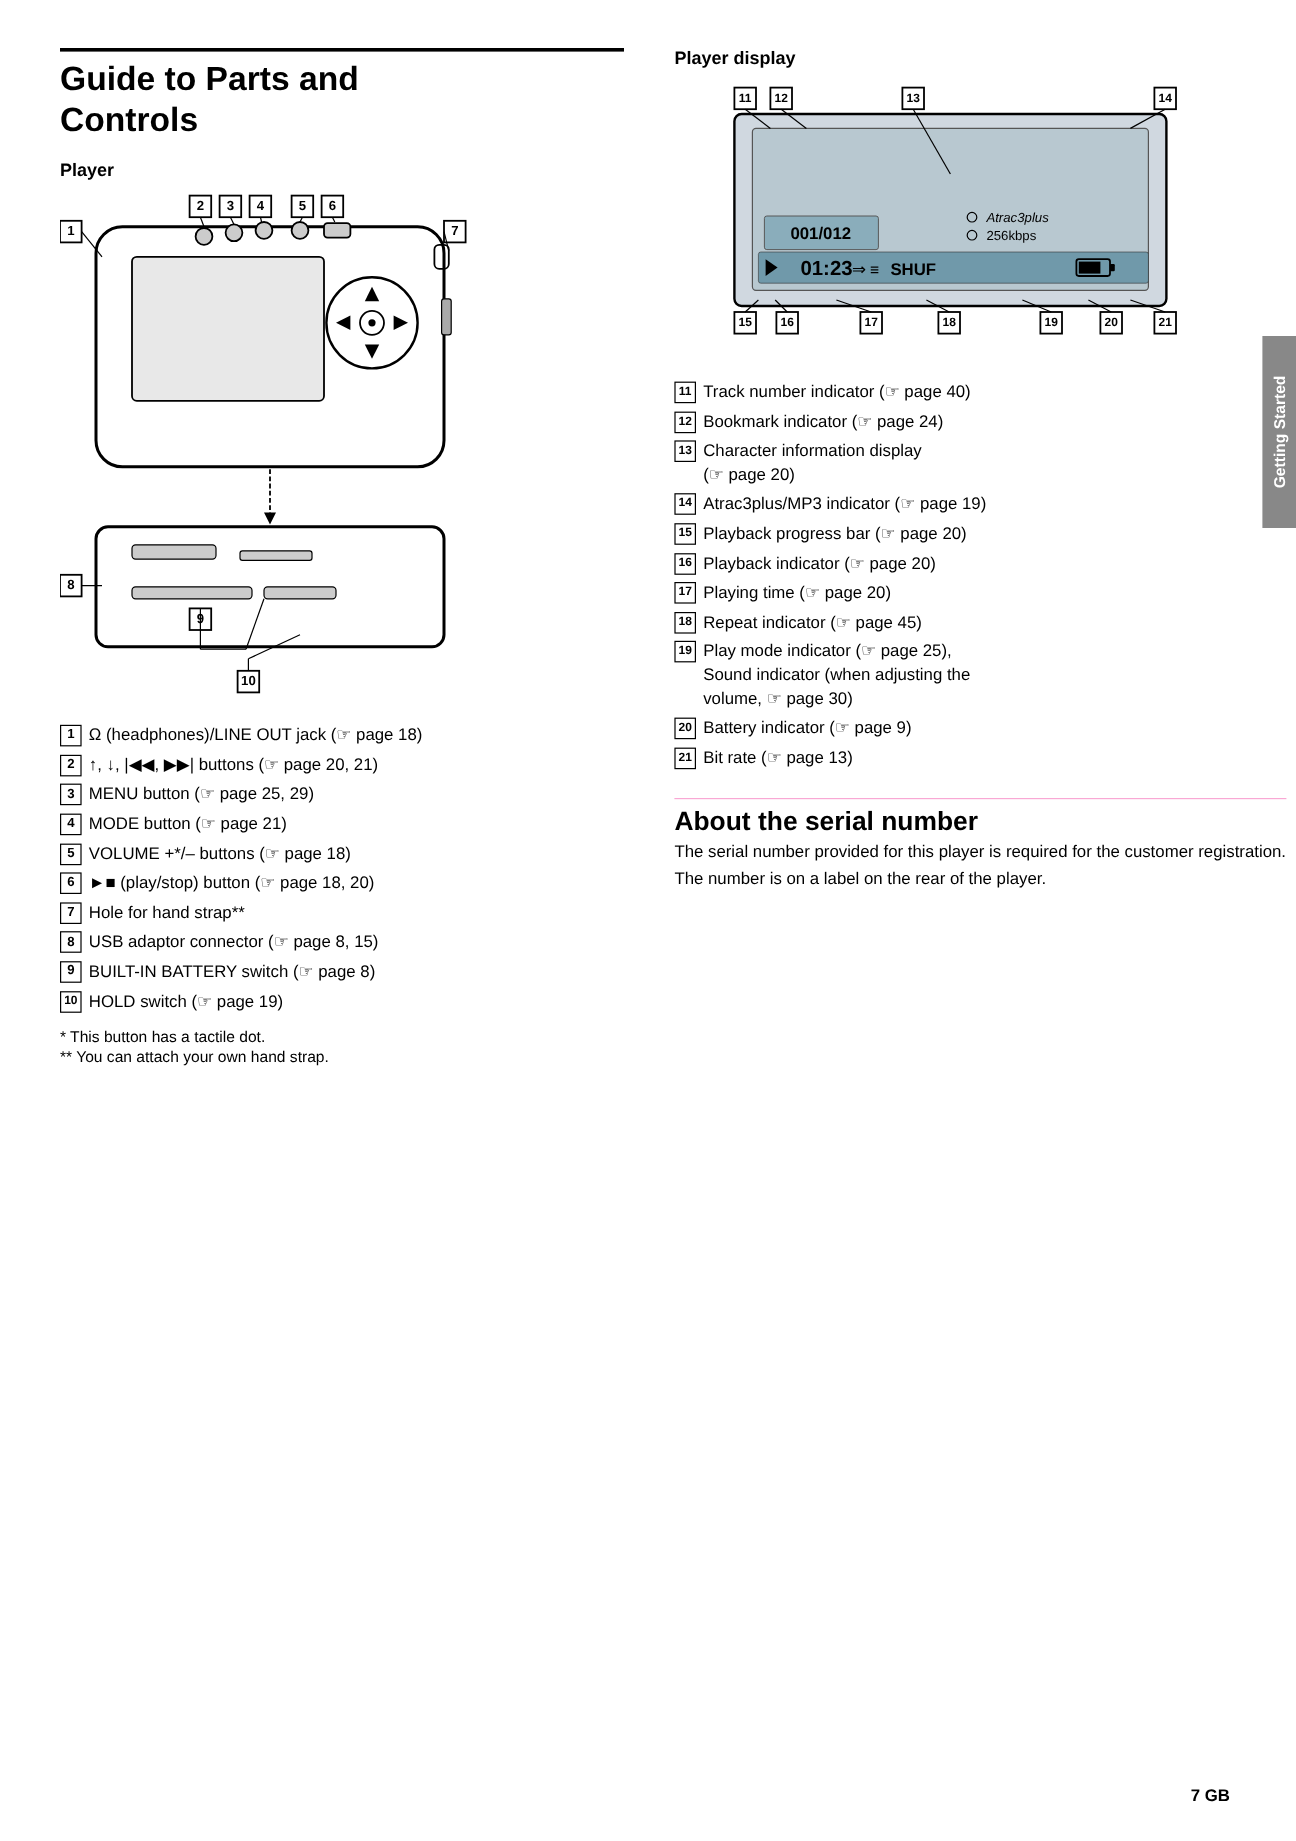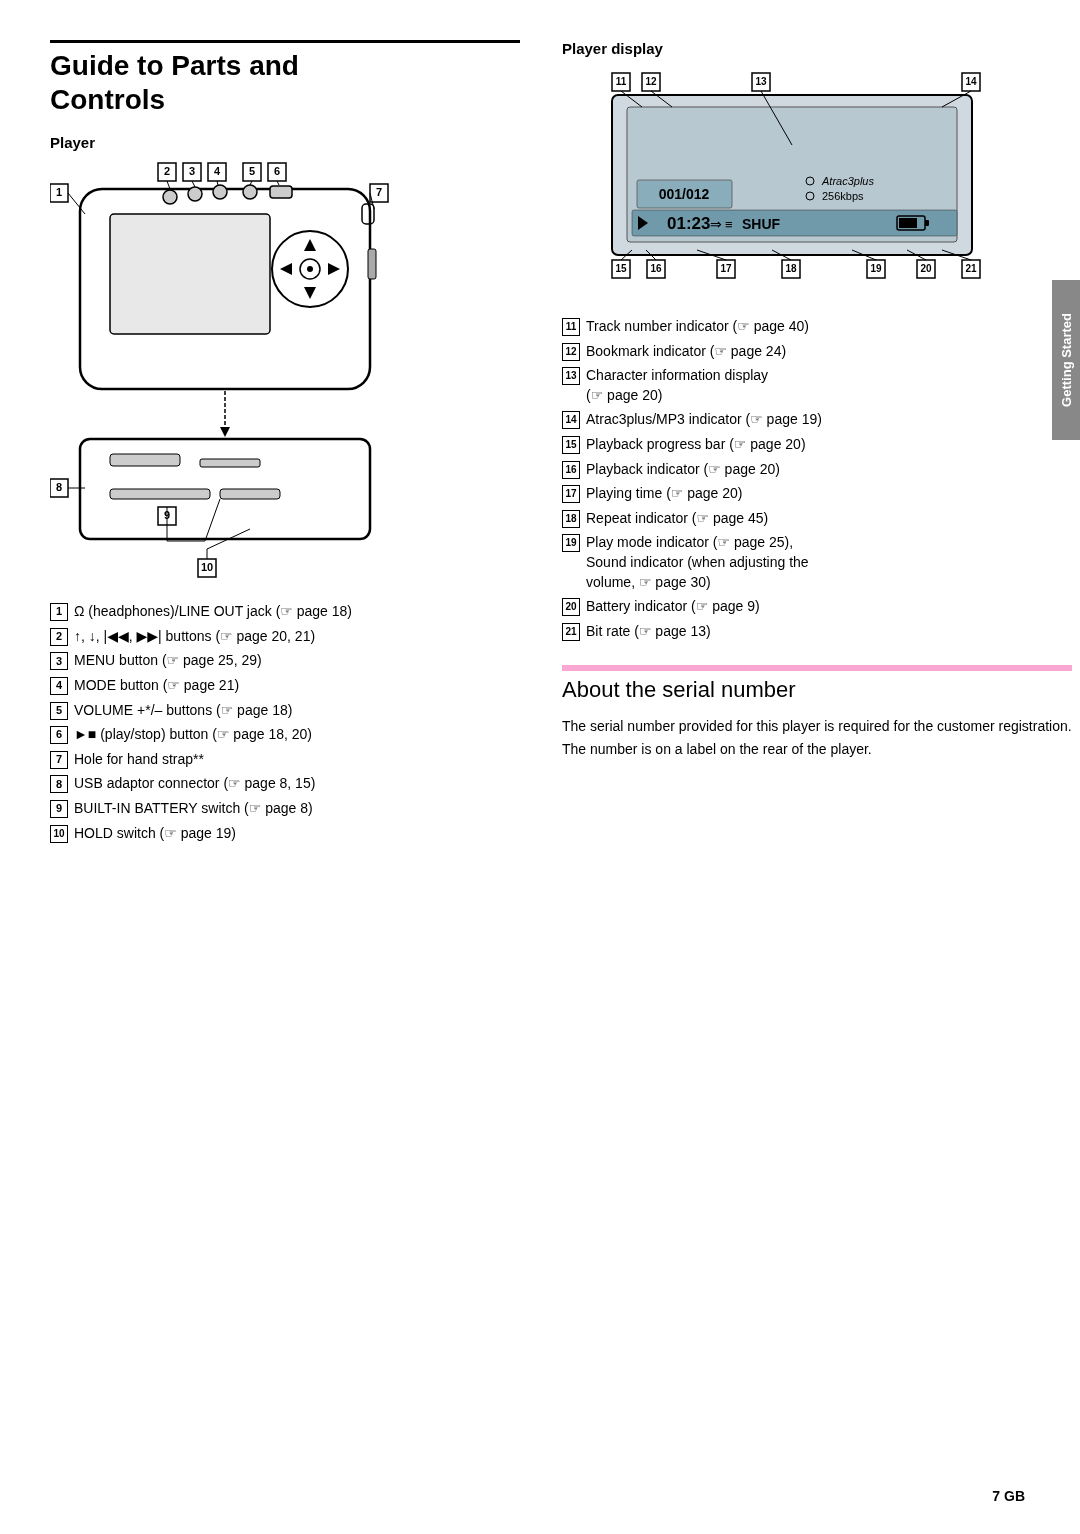--- a/index.html
+++ b/index.html
@@ -161,24 +161,24 @@
     }
     .display-list li .item-text {
       flex: 1;
     }
     
     .about-section {
       margin-top: 24px;
     }
     .about-title {
       font-size: 22px;
-      font-weight: normal;
-      border-top: 6px solid #f9a8d4;
+      font-weight: bold;
+      border-top: 1px solid #f9a8d4;
       padding-top: 6px;
-      margin-bottom: 12px;
+      margin-bottom: 0;
     }
     .about-text {
       font-size: 14px;
       line-height: 1.6;
     }
     
     .page-num {
       position: absolute;
       bottom: 30px;
       right: 55px;
@@ -326,20 +326,24 @@
         <li>
           <span class="num-badge">9</span>
           <span class="item-text">BUILT-IN BATTERY switch (☞ page 8)</span>
         </li>
         <li>
           <span class="num-badge" style="font-size:10px;">10</span>
           <span class="item-text">HOLD switch (☞ page 19)</span>
         </li>
       </ul>
 
+      <div class="footnotes">
+        <p>* This button has a tactile dot.</p>
+        <p>** You can attach your own hand strap.</p>
+      </div>
     </div>
 
     <div class="right-col">
 
       <div class="display-section-label">Player display</div>
 
       <div class="display-diagram">
         <svg viewBox="0 0 480 240" width="480" height="240">
 
           <rect x="50" y="30" width="360" height="160" rx="6" fill="#d0d8e0" stroke="#000" stroke-width="2"></rect>

